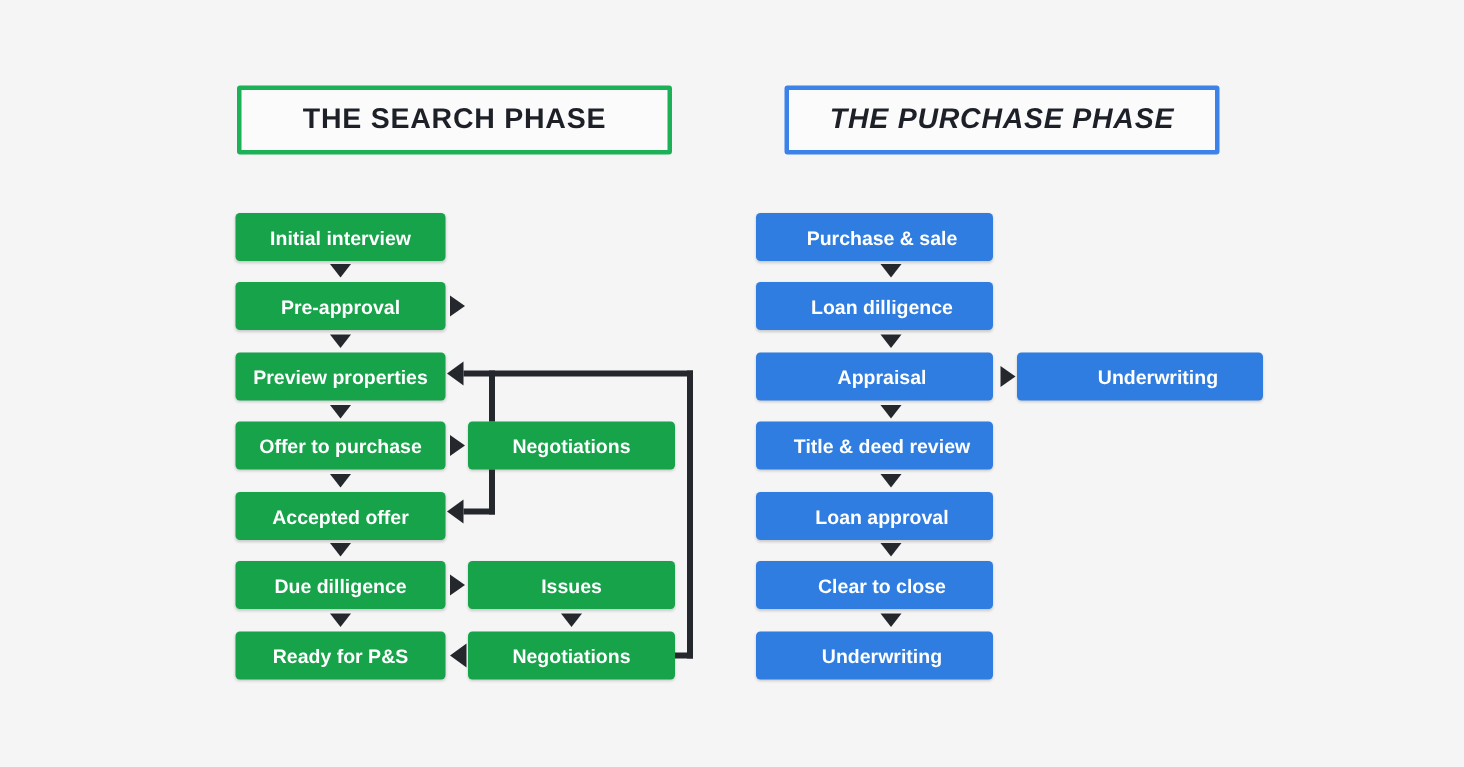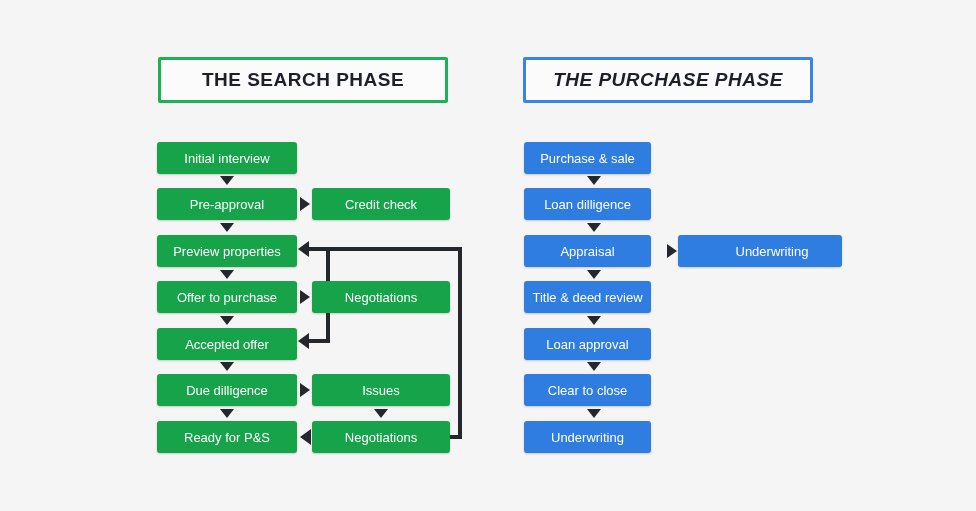--- a/index.html
+++ b/index.html
@@ -31,31 +31,31 @@
   }
   .hdr-green { left: 158px; border: 3px solid var(--green-border, #1db157); }
   .hdr-blue  { left: 523px; border: 3px solid var(--blue-border, #3b82e9); font-style: italic; }
   .box {
     position: absolute;
     height: 32px;
     display: flex;
     align-items: center;
     justify-content: center;
     color: #ffffff;
-    font-weight: normal;
+    font-weight: bold;
     font-size: 13px;
     border-radius: 3px;
     box-shadow: 0 1px 2px rgba(0,0,0,0.18);
     white-space: nowrap;
   }
   .green { background: var(--green, #16a34a); }
   .blue  { background: var(--blue, #2f7de1); }
   .main-l { left: 157px; width: 140px; }
   .side-l { left: 312px; width: 138px; }
-  .main-r { left: 524px; width: 127px; }
+  .main-r { left: 504px; width: 148px; padding-left: 10px; }
   .side-r { left: 678px; width: 140px; padding-left: 24px; }
   .arr-down {
     position: absolute; width: 0; height: 0;
     border-left: 7px solid transparent;
     border-right: 7px solid transparent;
     border-top: 9px solid var(--connector, #24272b);
   }
   .arr-right {
     position: absolute; width: 0; height: 0;
     border-top: 7px solid transparent;
@@ -83,21 +83,20 @@
   </div>
 
   <div class="box green main-l" style="top:142px">Initial interview</div>
   <div class="box green main-l" style="top:188px">Pre-approval</div>
   <div class="box green main-l" style="top:235px">Preview properties</div>
   <div class="box green main-l" style="top:281px">Offer to purchase</div>
   <div class="box green main-l" style="top:328px">Accepted offer</div>
   <div class="box green main-l" style="top:374px">Due dilligence</div>
   <div class="box green main-l" style="top:421px">Ready for P&amp;S</div>
 
-  <div class="box green side-l" style="top:188px">Credit check</div>
   <div class="box green side-l" style="top:281px">Negotiations</div>
   <div class="box green side-l" style="top:374px">Issues</div>
   <div class="box green side-l" style="top:421px">Negotiations</div>
 
   <div class="box blue main-r" style="top:142px">Purchase &amp; sale</div>
   <div class="box blue main-r" style="top:188px">Loan dilligence</div>
   <div class="box blue main-r" style="top:235px">Appraisal</div>
   <div class="box blue main-r" style="top:281px">Title &amp; deed review</div>
   <div class="box blue main-r" style="top:328px">Loan approval</div>
   <div class="box blue main-r" style="top:374px">Clear to close</div>

